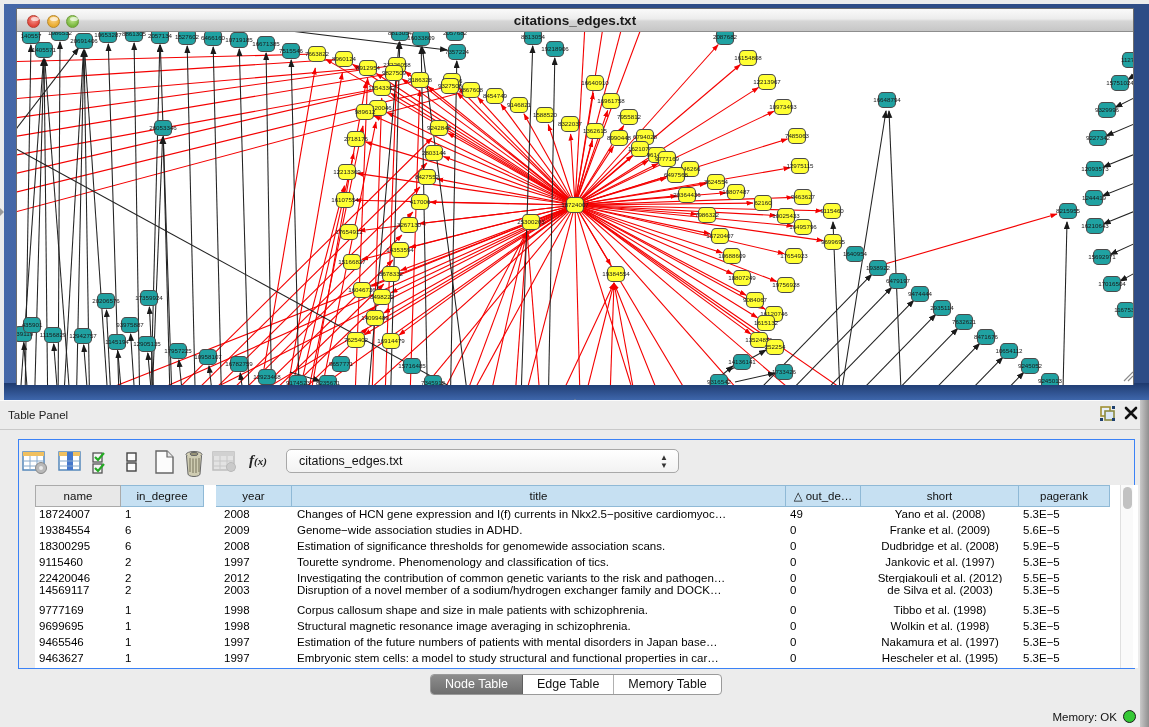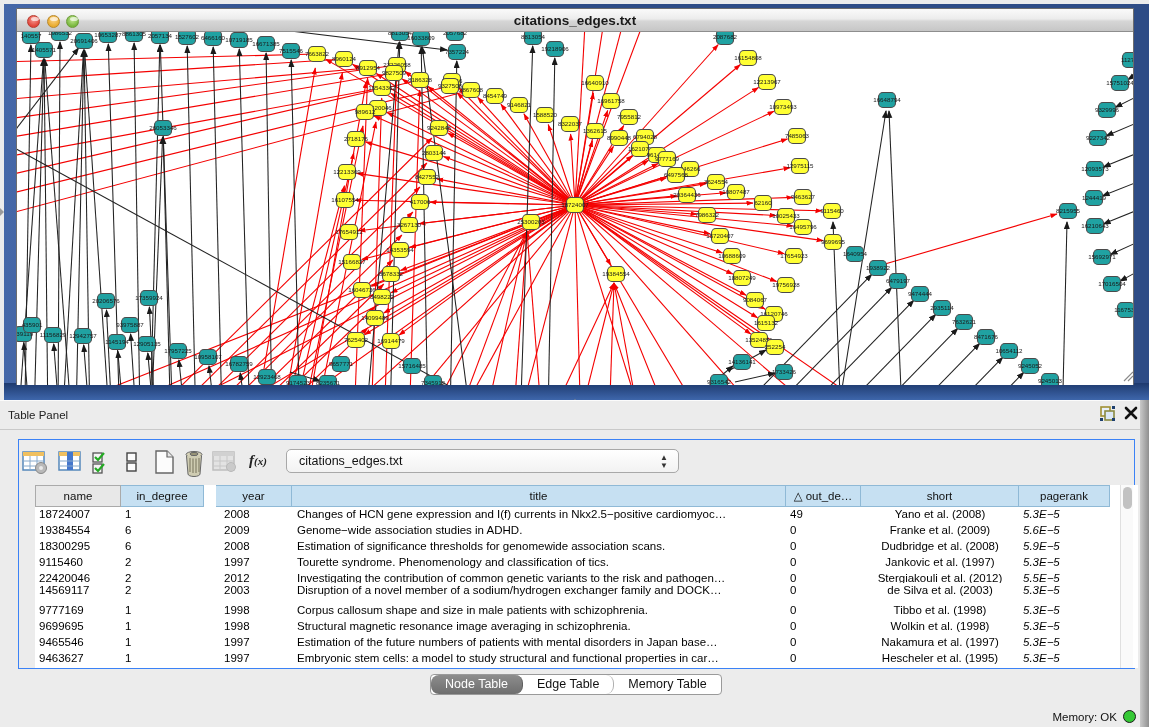--- a/index.html
+++ b/index.html
@@ -52,31 +52,31 @@
   font-size:11.5px; color:#111; line-height:21px; }
 #thead .hg { background:#e8e8e8; border-color:#aaa; border-left:1px solid #aaa; }
 .tr { position:absolute; left:0; width:1103px; height:16px; background:#fff; }
 .c { position:absolute; top:1px; white-space:nowrap; overflow:hidden; color:#000; }
 .c0 { left:4px; width:80px; }
 .c1 { left:90px; width:90px; }
 .c2 { left:189px; width:70px; }
 .c3 { left:262px; width:488px; }
 .c4 { left:755px; width:70px; }
 .c5 { left:826px; width:158px; text-align:center; }
-.c6 { left:988px; width:86px;font-style:italic; }
+.c6 { left:988px; width:86px; }
 
 #vscroll { position:absolute; right:1px; top:45px; width:13px; height:183px;
   background:#fafafa; border-left:1px solid #e0e0e0; }
 #vscroll .thumb { position:absolute; left:1.5px; top:2px; width:9px; height:22px;
   background:#c2c2c2; border-radius:5px; }
 
 #tabs { position:absolute; left:430px; top:274px; height:21px; display:flex;
   border:1px solid #9a9a9a; border-radius:4px; overflow:hidden;
   background:#fff; font-size:12.5px; }
-#tabs div { padding:2px 14px 8px 14px; height:100%; color:#111; border-right:1px solid #b0b0b0;border-radius:8px; }
+#tabs div { padding:2px 14px 8px 14px; height:100%; color:#111; border-right:1px solid #b0b0b0; }
 #tabs div:last-child { border-right:none; }
 #tabs .sel { background:linear-gradient(180deg,#8d8d8d,#6e6e6e); color:#fff;
   border-right:1px solid #5f5f5f; }
 #mem { position:absolute; right:32px; top:311px; font-size:11.5px; color:#111; }
 #memdot { position:absolute; right:13px; top:310px; width:13px; height:13px;
   border-radius:50%; background:#35c835; border:1.5px solid #1c1c1c; }
 #rstrip { position:absolute; right:0; top:0; width:9px; height:327px;
   background:linear-gradient(90deg,#c9c9c9,#8f8f8f); }
 </style></head><body>
 <div id="stage">

